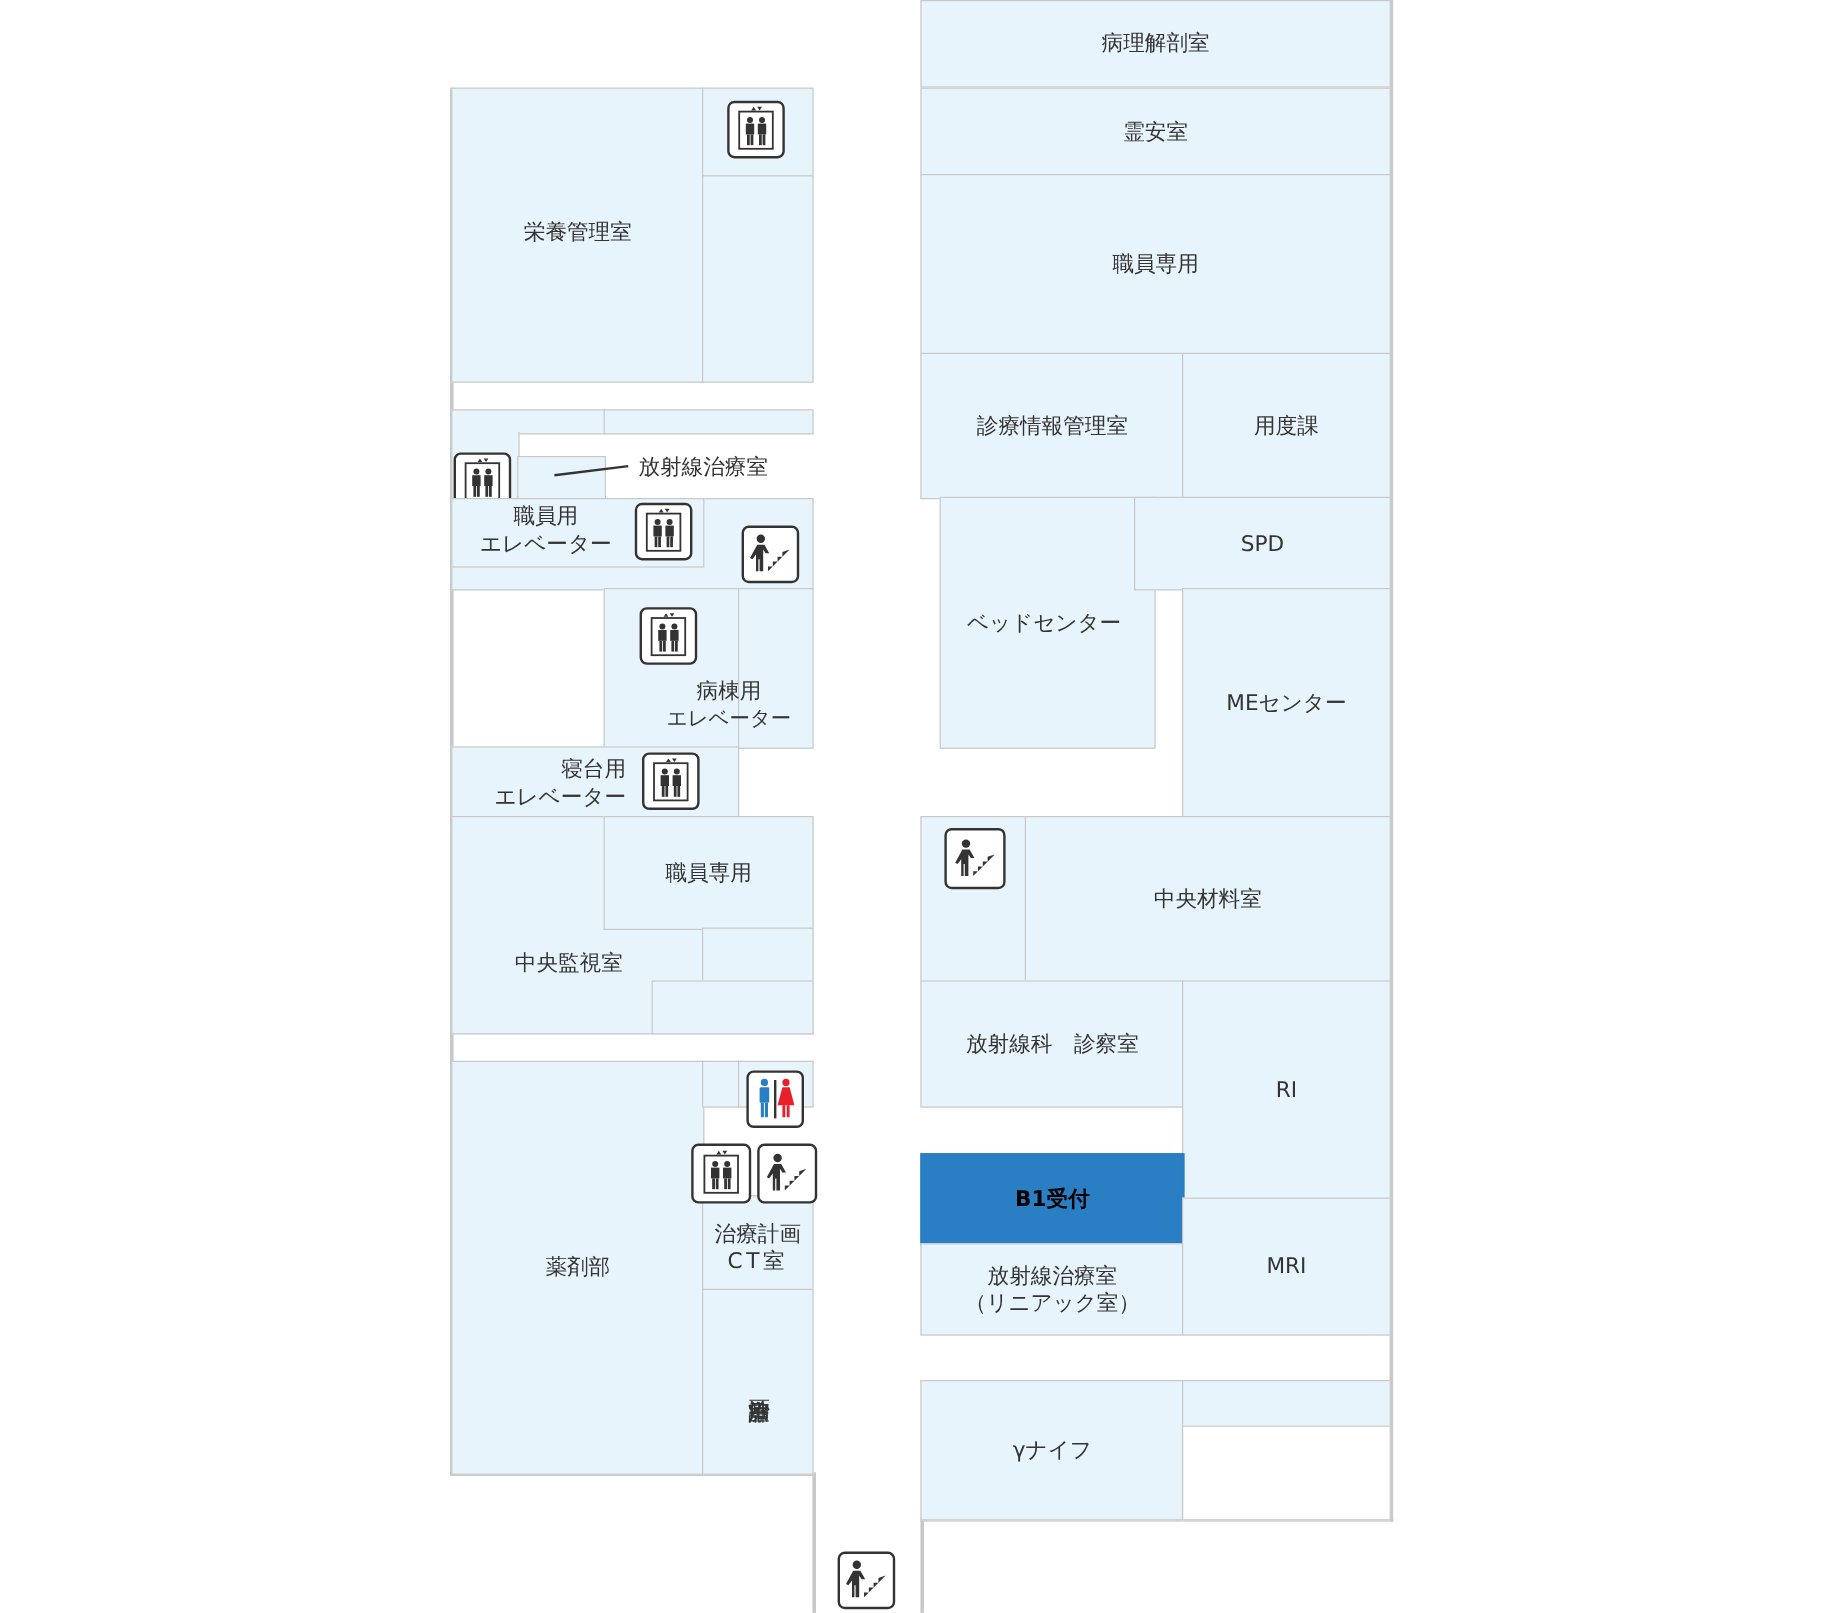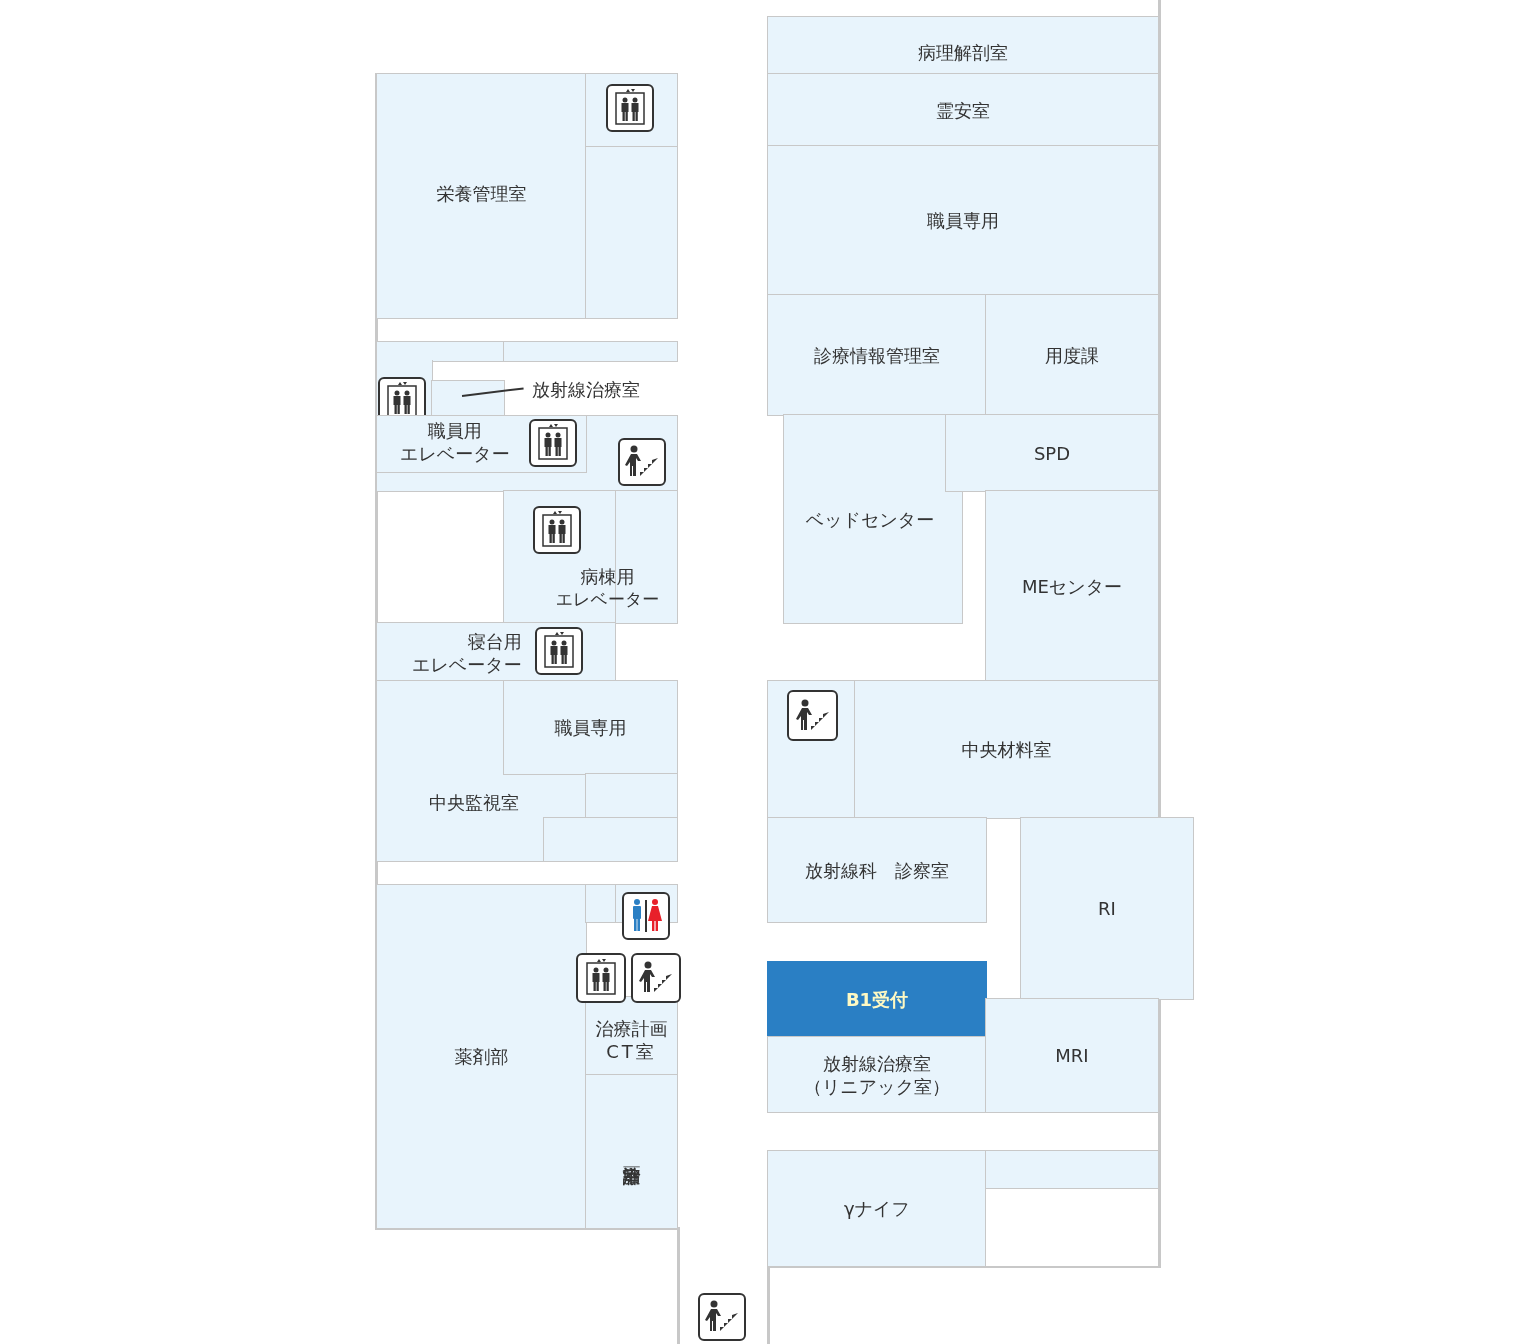--- a/index.html
+++ b/index.html
@@ -3,21 +3,21 @@
 <meta charset="utf-8">
 <style>
   html, body { margin:0; padding:0; background:#ffffff; }
   body { width:1536px; height:1344px; position:relative; overflow:hidden;
          font-family:"DejaVu Sans","Liberation Sans",sans-serif; color:#333333; }
   .room { position:absolute; background:#e8f4fc; border:1.5px solid #c8c8c8; box-sizing:border-box;
           display:flex; align-items:center; justify-content:center; text-align:center;
           font-size:18px; line-height:23px; }
   .wall { position:absolute; background:#c8c8c8; }
   .lbl { position:absolute; font-size:18px; line-height:23px; text-align:center; white-space:nowrap; }
-  .accent { background:#2a7fc4; color:#fef9c3; font-weight:bold; border-color:#2a7fc4; }
+  .accent { background:#2a7fc4; color:#000000; font-weight:bold; border-color:#2a7fc4; }
   .icon { position:absolute; width:48px; height:48px; box-sizing:border-box; background:#ffffff;
           border:2px solid #333333; border-radius:6px; display:flex; align-items:center; justify-content:center; }
   .icon svg { width:40px; height:40px; }
   .vert { writing-mode:vertical-rl; text-orientation:upright; letter-spacing:0px; }
 </style>
 </head>
 <body>
 
 <div class="wall" style="left:375px;top:73px;width:3px;height:1156px;"></div>
 <div class="wall" style="left:375px;top:1227px;width:304px;height:3px;"></div>
@@ -201,21 +201,21 @@
       <circle cx="12" cy="7" r="3.5" fill="#333"></circle>
       <path d="M9 12 h6 l4 7 h-3 l-2 -3 v18 h-3 v-10 h-1 v10 h-2 v-14 l-3 4 -2 -1 z" fill="#333"></path>
       <path d="M36 16 L18 34 L18 30 L22 30 L22 26 L26 26 L26 22 L30 22 L30 18 Z" fill="#333"></path>
     </svg>
 </div>
 
 <div class="wall" style="left:1158px;top:0px;width:3px;height:1268px;"></div>
 <div class="wall" style="left:767px;top:1265px;width:394px;height:3px;"></div>
 <div class="wall" style="left:767px;top:1265px;width:3px;height:79px;"></div>
 
-<div class="room" style="left:767px;top:16px;width:392px;height:73px;">
+<div class="room" style="left:767px;top:0;width:392px;height:73px;">
   <span>病理解剖室</span>
 </div>
 <div class="room" style="left:767px;top:73px;width:392px;height:74px;align-items:center;">
   <span>霊安室</span>
 </div>
 <div class="room" style="left:767px;top:145px;width:392px;height:151px;">
   <span>職員専用</span>
 </div>
 <div class="room" style="left:767px;top:294px;width:220px;height:122px;">
   <span>診療情報管理室</span>
@@ -241,21 +241,21 @@
       <path d="M36 16 L18 34 L18 30 L22 30 L22 26 L26 26 L26 22 L30 22 L30 18 Z" fill="#333"></path>
     </svg>
 </div>
 <div class="room" style="left:854px;top:680px;width:305px;height:139px;">
   <span>中央材料室</span>
 </div>
 
 <div class="room" style="left:767px;top:817px;width:220px;height:106px;">
   <span style="white-space:pre;">放射線科　診察室</span>
 </div>
-<div class="room" style="left:1020px;top:817px;width:174px;height:183px;">
+<div class="room" style="left:985px;top:817px;width:174px;height:183px;">
   <span>RI</span>
 </div>
 <div class="room accent" style="left:767px;top:961px;width:220px;height:77px;">
   <span>B1受付</span>
 </div>
 <div class="room" style="left:767px;top:1036px;width:220px;height:77px;">
   <div>
     <div>放射線治療室</div>
     <div>（リニアック室）</div>
   </div>

